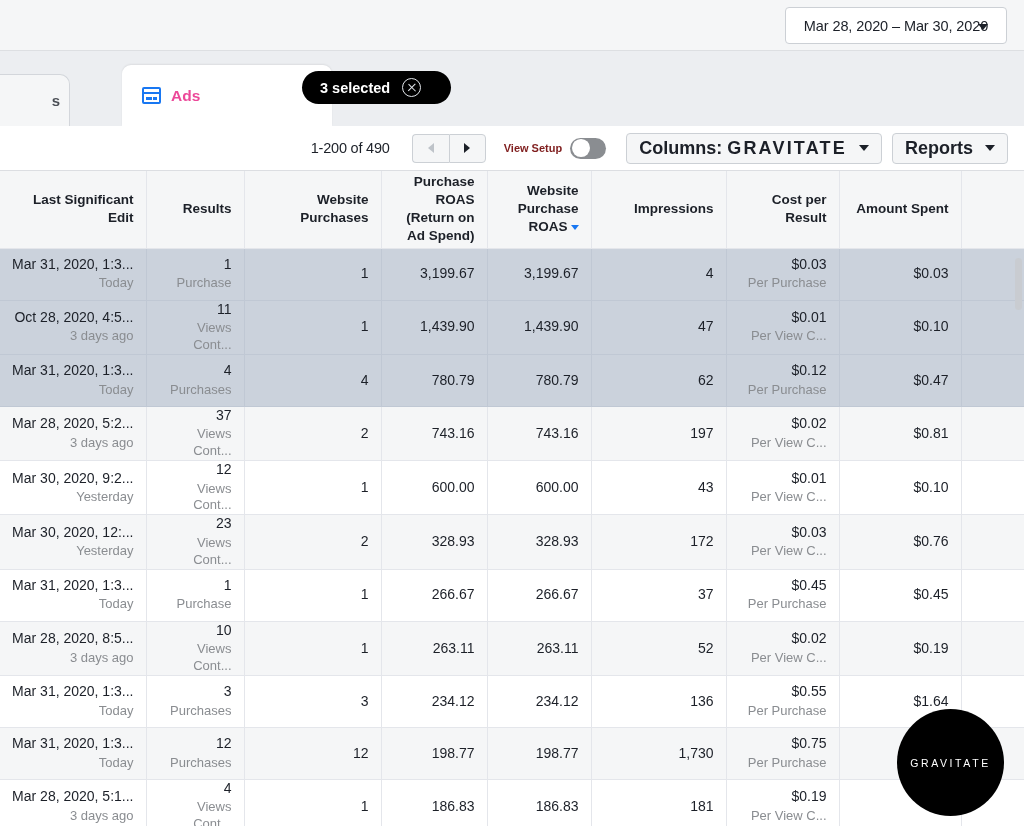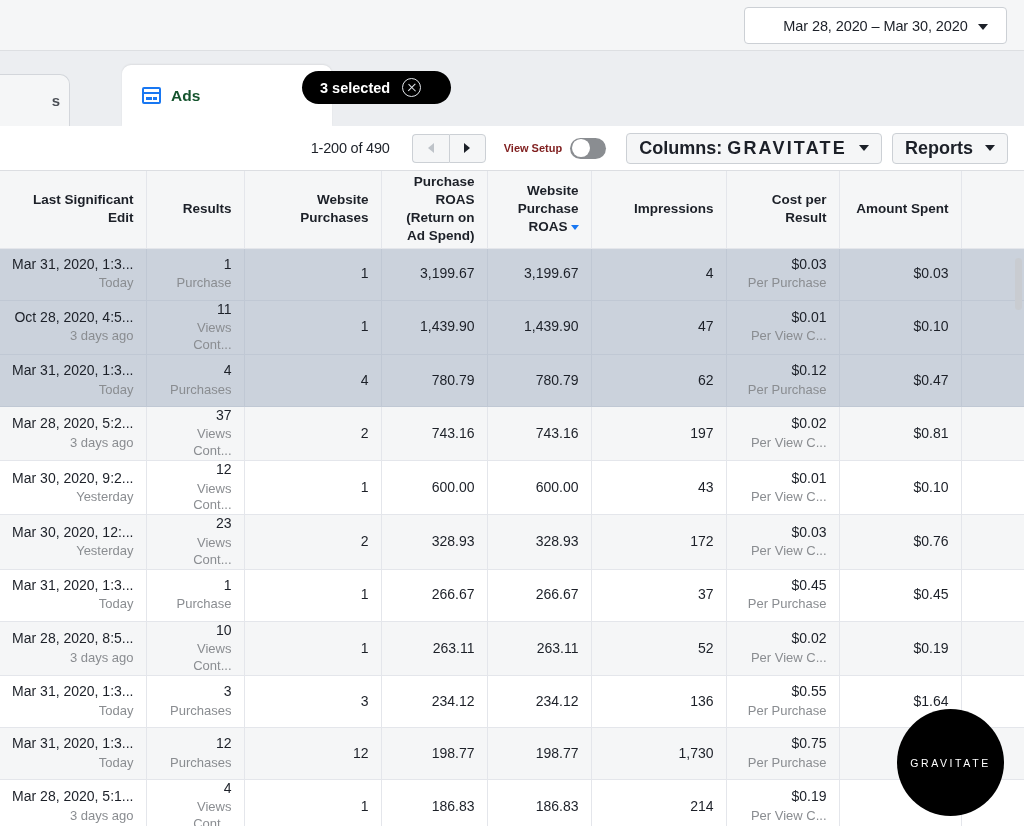--- a/index.html
+++ b/index.html
@@ -12,21 +12,21 @@
   }
   #app { position: relative; width: 1024px; height: 826px; background:#fff; }
 
   
   .topbar {
     position: absolute; left:0; top:0; width:1024px; height:51px;
     background:#f5f6f7; border-bottom:1px solid #dddfe2;
   }
   .date-picker {
     position:absolute; right:17px; top:7px;
-    width:263px; height:37px;
+    width:222px; height:37px;
     background:#ffffff; border:1px solid #ccd0d5; border-radius:4px;
     display:flex; align-items:center; justify-content:center;
     font-size:14.5px; color:#1c2028; letter-spacing:-0.1px;
     cursor:pointer;
   }
   .date-picker .dp-label { font-weight:400; }
   .caret {
     display:inline-block; width:0; height:0;
     border-left:5.5px solid transparent; border-right:5.5px solid transparent;
     border-top:6.5px solid #1c2028;
@@ -67,21 +67,21 @@
   .ads-icon .bar {
     position:absolute; left:2.3px; right:2.3px; top:5.2px;
     height:2px; background:#1877f2;
   }
   .ads-icon .blk-a {
     position:absolute; left:3.6px; top:10px; width:6px; height:3.2px; background:#1877f2;
   }
   .ads-icon .blk-b {
     position:absolute; left:11.4px; top:10px; width:4px; height:3.2px; background:#1877f2;
   }
-  .tab.active .tab-label { font-size:15.5px; font-weight:700; color:#14532d; }
+  .tab.active .tab-label { font-size:15.5px; font-weight:700; color:#ec4899; }
 
   .selected-pill {
     position:absolute; left:302px; bottom:22px;
     height:33px; min-width:149px;
     background:#000000; border-radius:17px;
     display:flex; align-items:center; gap:12px;
     padding:0 11px 0 18px;
     cursor:pointer;
   }
   .selected-pill .pill-label {
@@ -632,21 +632,21 @@
             <td class="">
               <span class="cell-main">1</span>
             </td>
             <td class="">
               <span class="cell-main">186.83</span>
             </td>
             <td class="">
               <span class="cell-main">186.83</span>
             </td>
             <td class="">
-              <span class="cell-main">214</span>
+              <span class="cell-main">181</span>
             </td>
             <td class="">
               <span class="cell-main">$0.19</span>
               <span class="cell-sub">Per View C...</span>
             </td>
             <td class="">
               <span class="cell-main"></span>
             </td>
             <td class="c-tail">
               <span class="cell-main"></span>

